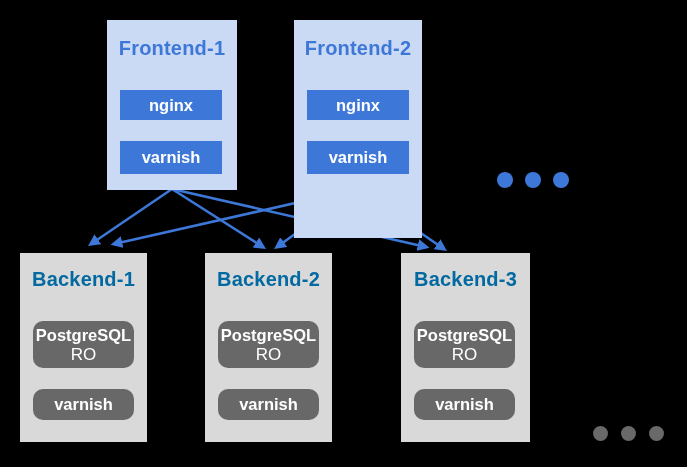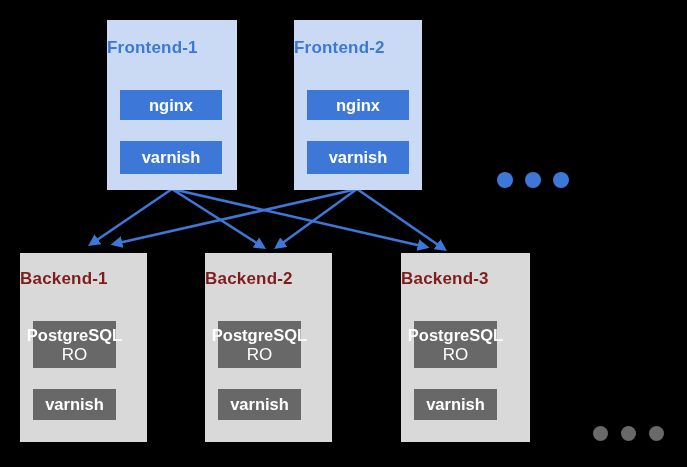--- a/index.html
+++ b/index.html
@@ -5,32 +5,32 @@
   html,body{margin:0;padding:0;background:#000;}
   .canvas{
     position:relative;width:687px;height:467px;background:#000000;
     overflow:hidden;font-family:"Liberation Sans",sans-serif;
   }
   
   .node{position:absolute;box-sizing:border-box;}
   .frontend{background:#cbdaf4;}
   .backend{background:#d9d9d9;}
   .node-title{
-    position:absolute;top:17px;left:0;right:0;text-align:left;
-    font-weight:bold;font-size:17px;line-height:22px;letter-spacing:0.2px;
+    position:absolute;top:17px;left:0;right:0;text-align:center;
+    font-weight:bold;font-size:20px;line-height:22px;letter-spacing:0.2px;
   }
   .frontend .node-title{color:#3d78d8;}
-  .backend .node-title{color:#7f1d1d;top:15px;}
+  .backend .node-title{color:#0369a1;top:15px;}
   .inner-box{
     position:absolute;left:13px;width:102px;display:flex;flex-direction:column;
     align-items:center;justify-content:center;color:#ffffff;font-weight:bold;
     font-size:16.5px;text-align:center;
   }
   .frontend .inner-box{background:#3d78d8;}
-  .backend .inner-box{background:#686868;width:83px;}
+  .backend .inner-box{background:#686868;width:101px;border-radius:10px;}
   .box-web{top:70px;height:30px;}
   .box-fcache{top:121px;height:33px;}
   .box-db{top:68px;height:47px;line-height:20px;}
   .db-mode{font-weight:normal;font-size:17px;line-height:19px;}
   .box-bcache{top:136px;height:31px;}
   
   svg.arrows{position:absolute;left:0;top:0;pointer-events:none;}
   
   .dots{position:absolute;display:flex;}
   .dot{border-radius:50%;}
@@ -63,21 +63,21 @@
       <line x1="357" y1="189" x2="444" y2="249" marker-end="url(#ah)"></line>
     </g>
   </svg>
 
   <div class="node frontend" style="left:107px;top:20px;width:130px;height:170px;">
     <div class="node-title">Frontend-1</div>
     <div class="inner-box box-web">nginx</div>
     <div class="inner-box box-fcache">varnish</div>
   </div>
 
-  <div class="node frontend" style="left:294px;top:20px;width:128px;height:170px;">
+  <div class="node frontend" style="left:294px;top:20px;width:128px;height:218px;">
     <div class="node-title">Frontend-2</div>
     <div class="inner-box box-web">nginx</div>
     <div class="inner-box box-fcache">varnish</div>
   </div>
 
   <div class="dots dots-frontend" style="left:497px;top:172px;">
     <div class="dot"></div>
     <div class="dot"></div>
     <div class="dot"></div>
   </div>

